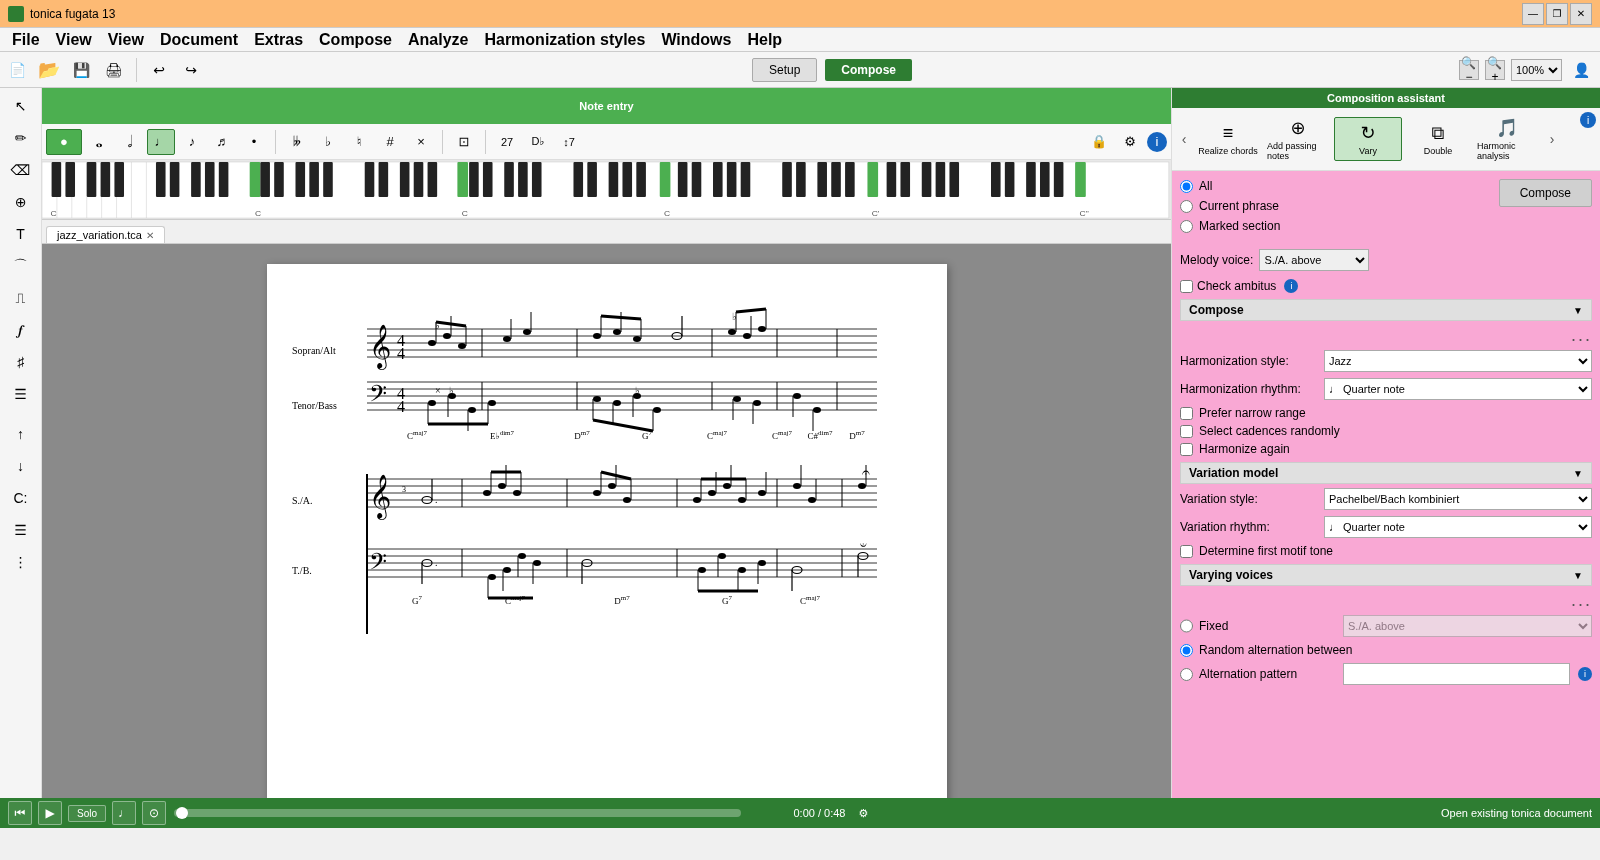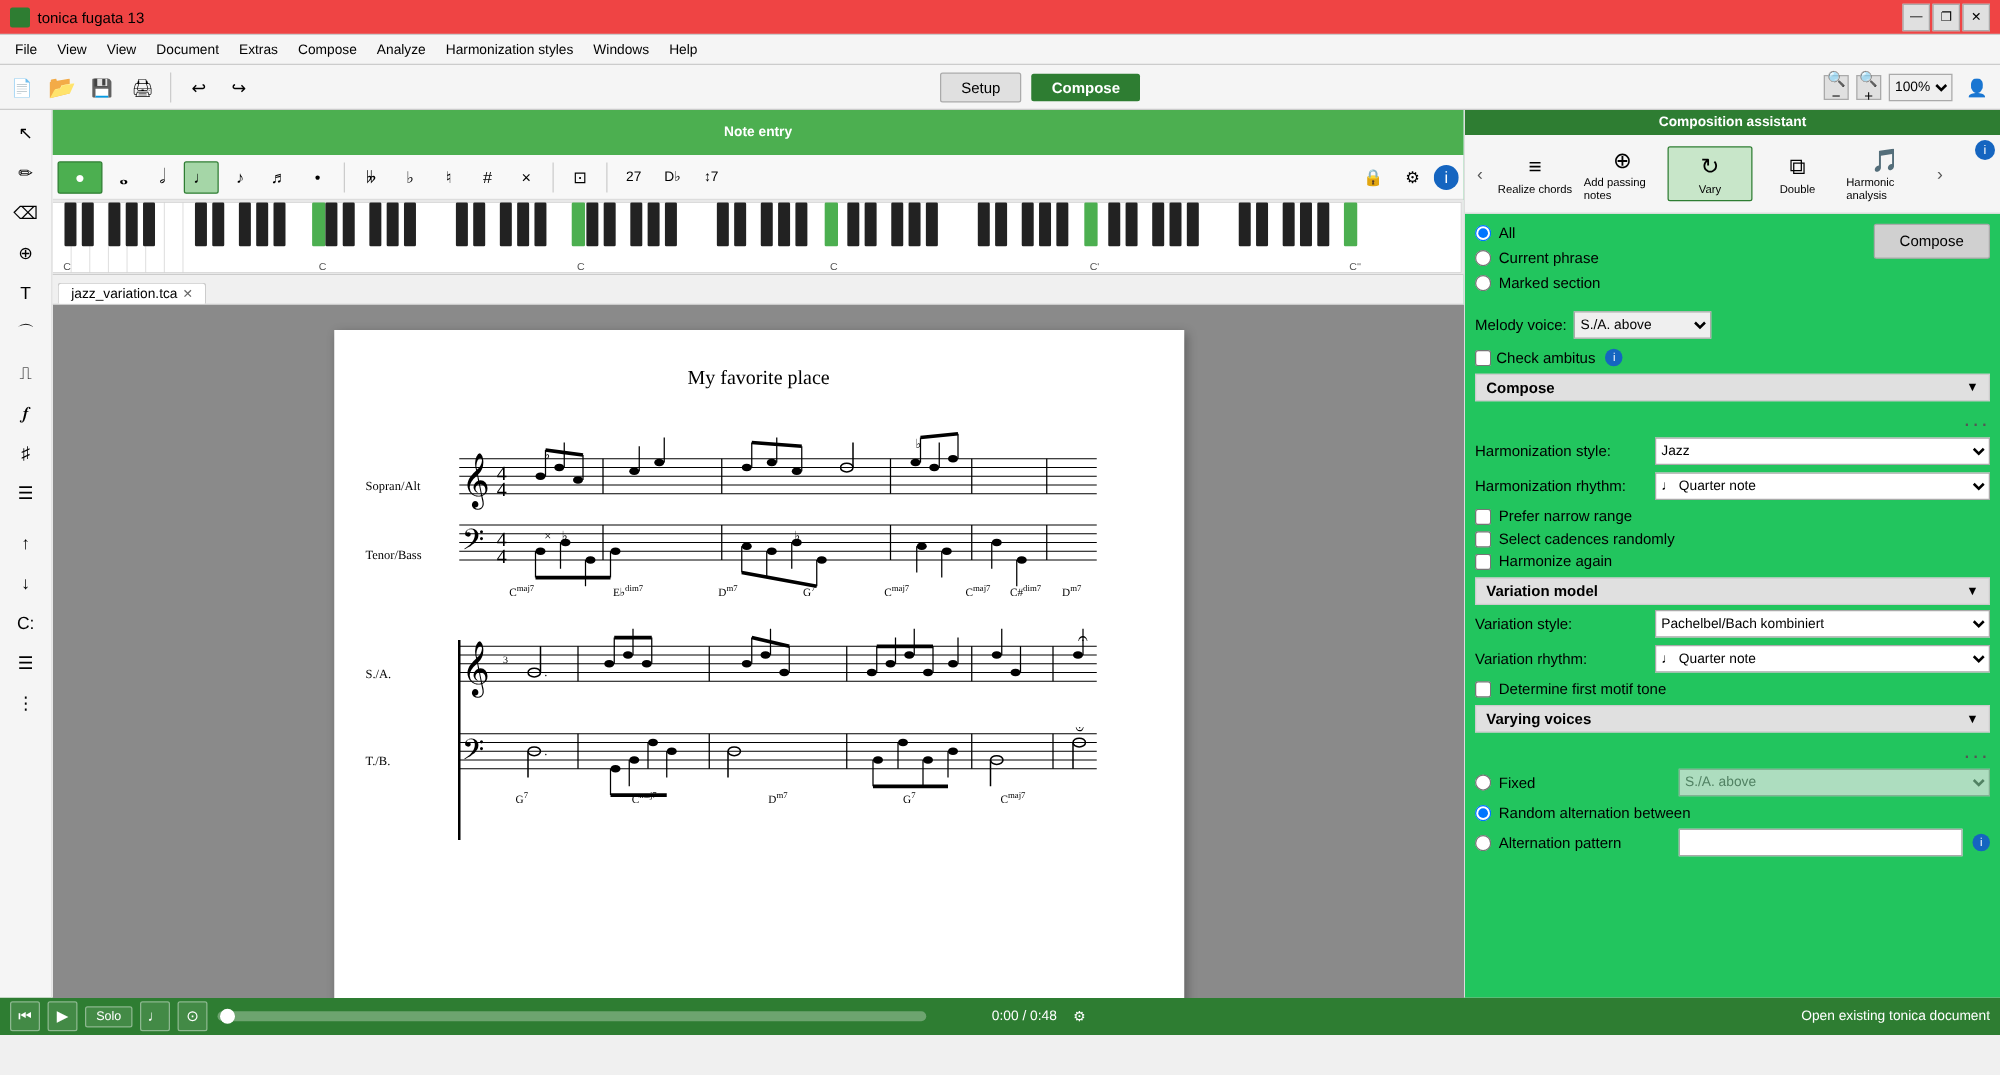--- a/index.html
+++ b/index.html
@@ -1,34 +1,34 @@
 <!DOCTYPE html>
 <html><head>
   <meta charset="utf-8">
   <style>
     * { box-sizing: border-box; margin: 0; padding: 0; }
     body { font-family: 'Segoe UI', Arial, sans-serif; font-size: 12px; background: #f0f0f0; overflow: hidden; width: 1600px; height: 860px; }
 
     
     #title-bar {
       display: flex; align-items: center; justify-content: space-between;
-      background: #ef4444; height: 28px; padding: 0 8px;
+      background: #fdba74; height: 28px; padding: 0 8px;
       border-bottom: 1px solid #ccc;
     }
     #title-bar-left { display: flex; align-items: center; gap: 6px; }
     #title-bar-left .app-icon { width: 16px; height: 16px; background: #2e7d32; border-radius: 2px; }
     #title-bar-controls { display: flex; gap: 2px; }
     .title-btn { width: 22px; height: 22px; border: 1px solid #aaa; background: #e0e0e0; cursor: pointer; display: flex; align-items: center; justify-content: center; font-size: 10px; }
 
     
     #menu-bar {
       display: flex; align-items: center; background: #f5f5f5; height: 24px;
       border-bottom: 1px solid #ccc; padding: 0 4px;
     }
-    .menu-item { padding: 2px 8px; cursor: pointer; font-size: 11px; }
+    .menu-item { padding: 2px 8px; cursor: pointer; font-size: 16px; font-weight: bold; }
 
     
     #toolbar {
       display: flex; align-items: center; background: #f5f5f5; height: 36px;
       border-bottom: 1px solid #ccc; padding: 0 4px; gap: 4px;
     }
     .toolbar-btn { width: 28px; height: 28px; border: 1px solid transparent; background: transparent; cursor: pointer; display: flex; align-items: center; justify-content: center; font-size: 14px; border-radius: 2px; }
     .toolbar-separator { width: 1px; height: 24px; background: #ccc; margin: 0 4px; }
     #toolbar-center { flex: 1; display: flex; align-items: center; justify-content: center; gap: 8px; }
     .tab-setup { padding: 4px 16px; border: 1px solid #aaa; background: #e0e0e0; cursor: pointer; border-radius: 2px; font-size: 12px; }
@@ -67,21 +67,21 @@
     .tab-item { padding: 2px 10px; border: 1px solid #ccc; border-bottom: none; background: #e0e0e0; cursor: pointer; font-size: 11px; border-radius: 3px 3px 0 0; display: flex; align-items: center; gap: 4px; }
     .tab-item.active { background: white; }
     .tab-close { cursor: pointer; font-size: 10px; color: #666; }
 
     
     #score-area { flex: 1; overflow: auto; background: #8a8a8a; display: flex; align-items: flex-start; justify-content: center; padding: 20px; }
     #score-page { background: white; width: 680px; min-height: 520px; box-shadow: 2px 2px 8px rgba(0,0,0,0.3); padding: 30px 20px; position: relative; }
     #score-title { text-align: center; font-family: Georgia, serif; font-size: 16px; margin-bottom: 20px; }
 
     
-    #right-panel { width: 429px; background: #22c55e; border-left: 1px solid #ddd; display: flex; flex-direction: column; overflow: hidden; }
+    #right-panel { width: 429px; background: #f9a8d4; border-left: 1px solid #ddd; display: flex; flex-direction: column; overflow: hidden; }
     #right-panel-header { background: #2e7d32; color: white; text-align: center; padding: 4px 0; font-size: 11px; font-weight: bold; }
 
     
     #comp-toolbar { display: flex; align-items: center; background: #f5f5f5; border-bottom: 1px solid #ddd; padding: 4px; gap: 2px; position: relative; }
     .comp-tool { display: flex; flex-direction: column; align-items: center; width: 68px; padding: 4px 2px; cursor: pointer; border: 1px solid transparent; border-radius: 2px; font-size: 9px; gap: 2px; }
     .comp-tool.active { background: #c8e6c9; border-color: #2e7d32; }
     .comp-tool-icon { font-size: 18px; }
     .comp-nav-arrow { width: 16px; height: 40px; display: flex; align-items: center; justify-content: center; cursor: pointer; font-size: 14px; color: #555; }
     .info-icon { position: absolute; right: 4px; top: 4px; width: 16px; height: 16px; border-radius: 50%; background: #1565c0; color: white; font-size: 10px; display: flex; align-items: center; justify-content: center; cursor: pointer; }
 
@@ -333,21 +333,20 @@
 
     <div id="tabs-bar">
       <div class="tab-item active">
         <span>jazz_variation.tca</span>
         <span class="tab-close">✕</span>
       </div>
     </div>
 
     <div id="score-area">
       <div id="score-page">
-        <div id="score-title">My favorite place</div>
         
         
         <svg width="640" height="480" viewBox="0 0 640 480">
 
           <text x="5" y="60" font-family="serif" font-size="10">Sopran/Alt</text>
 
           <line x1="80" y1="35" x2="590" y2="35" stroke="black" stroke-width="0.8"></line>
           <line x1="80" y1="42" x2="590" y2="42" stroke="black" stroke-width="0.8"></line>
           <line x1="80" y1="49" x2="590" y2="49" stroke="black" stroke-width="0.8"></line>
           <line x1="80" y1="56" x2="590" y2="56" stroke="black" stroke-width="0.8"></line>

